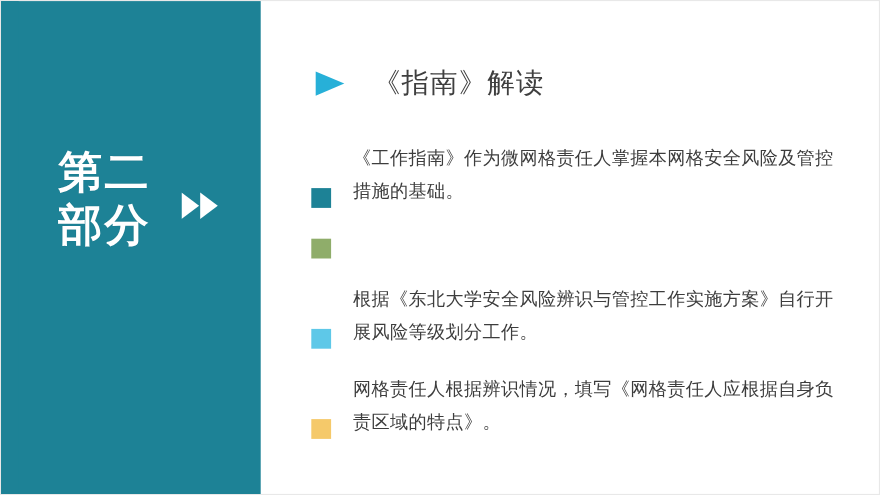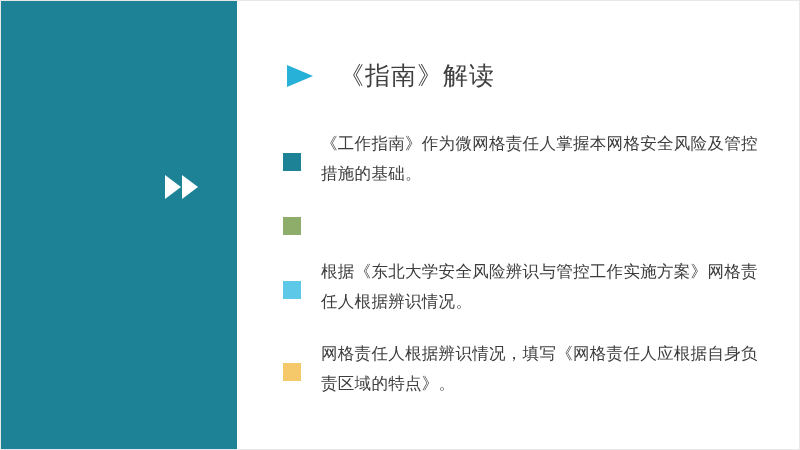--- a/index.html
+++ b/index.html
@@ -93,21 +93,21 @@
   }
 
   .bullets {
     position: absolute;
     left: 50px;
     top: 128px;
     width: 500px;
   }
   .bullet-row {
     display: flex;
-    align-items: center;
+    align-items: flex-end;
     margin-bottom: 22px;
   }
   .bullet-square {
     width: 18px;
     height: 18px;
     flex: none;
     margin-top: 6px;
     margin-right: 20px;
   }
   .bullet-text {
@@ -134,20 +134,22 @@
 </style>
 </head>
 <body>
 
 <div class="slide">
 
   <div class="left-panel">
     <div class="left-panel-inner-line"></div>
   </div>
 
+  <div class="section-title">第二
+部分</div>
 
   <div class="double-arrow">
     <svg width="40" height="28" viewBox="0 0 40 28">
       <polygon points="0,2 16,14 0,26" fill="#ffffff"></polygon>
       <polygon points="17,2 33,14 17,26" fill="#ffffff"></polygon>
     </svg>
   </div>
 
   <div class="content">
 
@@ -166,21 +168,21 @@
         <span class="bullet-square" style="background:#1d8296;"></span>
         <span class="bullet-text">《工作指南》作为微网格责任人掌握本网格安全风险及管控措施的基础。</span>
       </div>
 
       <div class="bullet-row">
         <span class="bullet-square" style="background:#8fad6a;"></span>
       </div>
 
       <div class="bullet-row">
         <span class="bullet-square" style="background:#5ec8e8;"></span>
-        <span class="bullet-text">根据《东北大学安全风险辨识与管控工作实施方案》网格责任人根据辨识情况。</span>
+        <span class="bullet-text">根据《东北大学安全风险辨识与管控工作实施方案》自行开展风险等级划分工作。</span>
       </div>
 
       <div class="bullet-row">
         <span class="bullet-square" style="background:#f5c96a;"></span>
         <span class="bullet-text">网格责任人根据辨识情况，填写《网格责任人应根据自身负责区域的特点》。</span>
       </div>
 
     </div>
 
 

